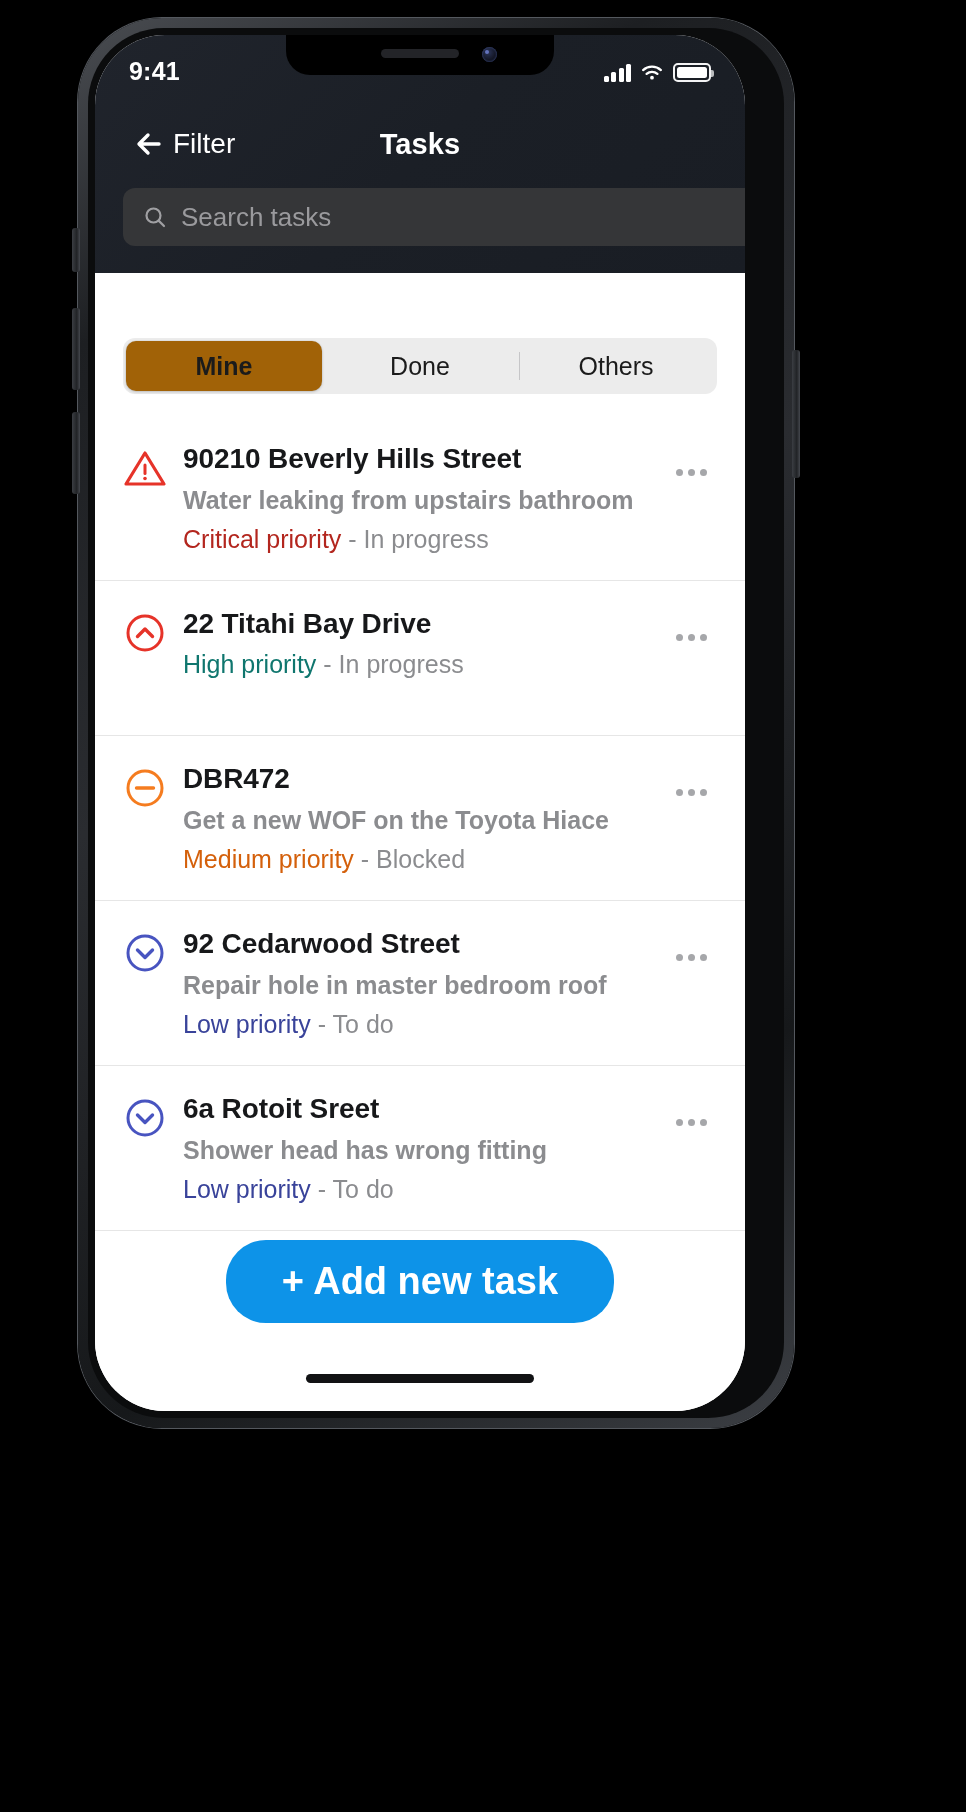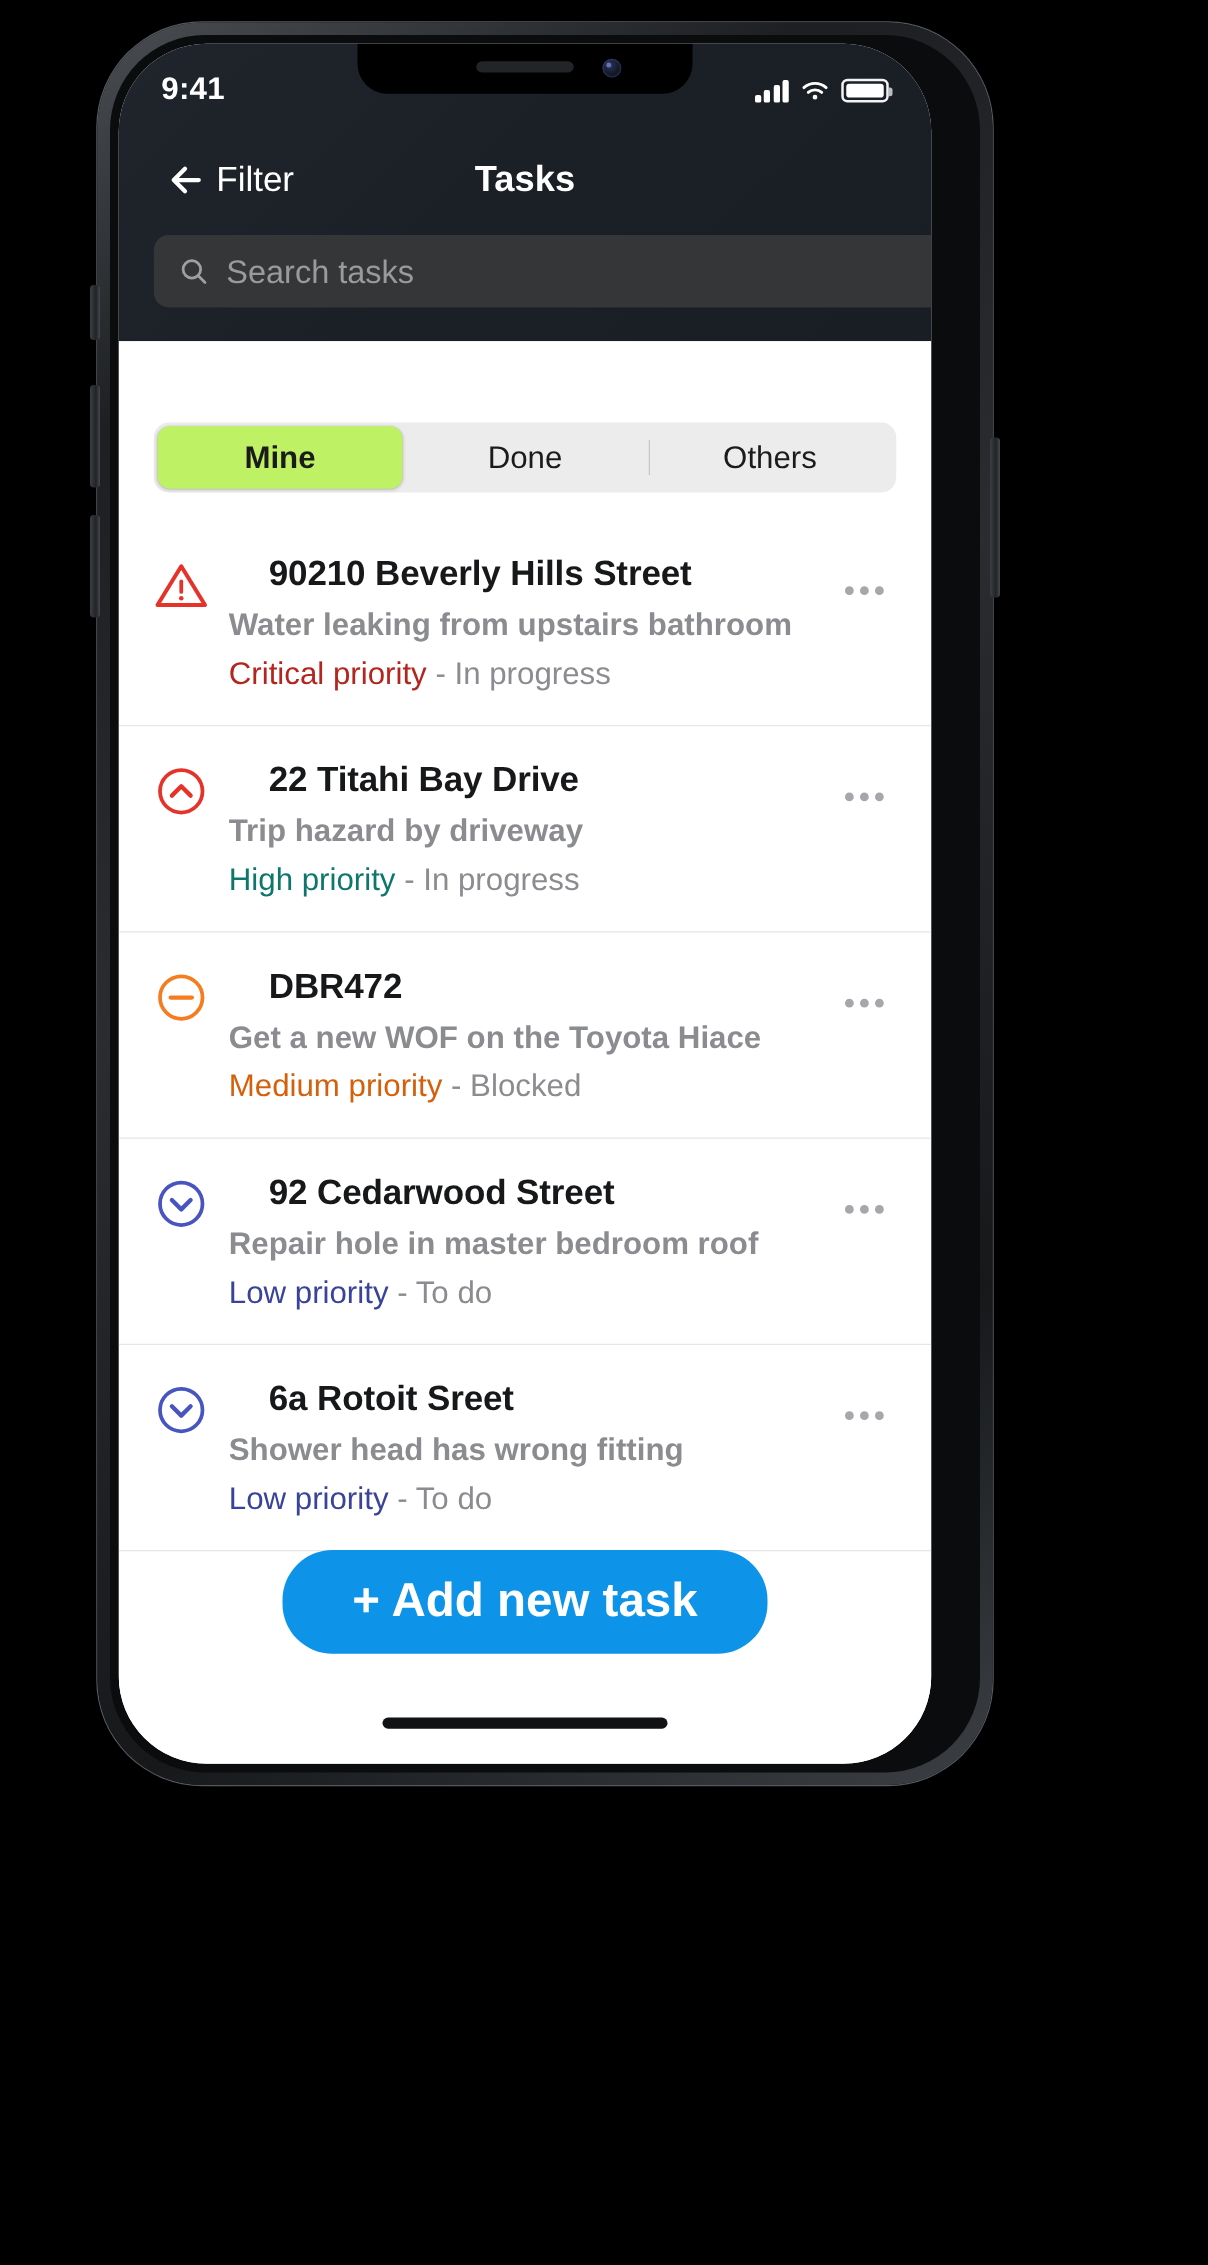--- a/index.html
+++ b/index.html
@@ -166,21 +166,21 @@
     background: #ececec; border-radius: 12px;
     display: flex; align-items: center; padding: 3px;
   }
   .seg {
     flex: 1; height: 50px;
     display: flex; align-items: center; justify-content: center;
     font-size: 25px; color: #1b1b1b; border-radius: 10px;
     position: relative; cursor: pointer;
   }
   .seg.active {
-    background: #bef264;
+    background: #a16207;
     box-shadow: 0 1px 3px rgba(0,0,0,.18), 0 0 0 .5px rgba(0,0,0,.06);
     font-weight: 600;
   }
   .seg-divider {
     position: absolute; left: 396px; top: 14px;
     width: 1px; height: 28px; background: #c6c6c8;
   }
 
   .task-list { position: absolute; left: 0; top: 143px; width: 650px; }
   .task-row {
@@ -191,21 +191,21 @@
     min-height: 155px;
     cursor: pointer;
   }
   .task-icon {
     width: 44px; height: 44px; flex: 0 0 auto;
     margin-top: 4px; margin-right: 16px;
   }
   .task-text { flex: 1; min-width: 0; }
   .task-title {
     font-size: 28px; font-weight: bold; color: #17181a;
-    line-height: 1.18; letter-spacing: -.1px; margin-left: 32px;
+    line-height: 1.18; letter-spacing: -.1px;
   }
   .task-desc {
     font-size: 25px; color: #8b8c8f; margin-top: 10px; line-height: 1.2; font-weight: bold;
   }
   .task-meta { font-size: 25px; margin-top: 9px; line-height: 1.2; }
   .meta-priority { font-weight: 400; }
   .meta-status { color: #8b8c8f; }
   .more-btn {
     flex: 0 0 auto; width: 44px; height: 44px;
     display: flex; align-items: center; justify-content: center;
@@ -347,21 +347,20 @@
 
         <div class="task-row">
           <span class="task-icon">
             <svg viewBox="0 0 44 44" width="44" height="44">
               <circle cx="22" cy="22" r="17" fill="none" stroke="#e63329" stroke-width="3"></circle>
               <path d="M14.5 25.5 22 18l7.5 7.5" fill="none" stroke="#e63329" stroke-width="3.4" stroke-linecap="round" stroke-linejoin="round"></path>
             </svg>
           </span>
           <div class="task-text">
             <div class="task-title">22 Titahi Bay Drive</div>
-            <div class="task-desc">Trip hazard by driveway</div>
             <div class="task-meta">
               <span class="meta-priority" style="color:#0f766e">High priority</span><span class="meta-status"> - </span><span class="meta-status">In progress</span>
             </div>
           </div>
           <div class="more-btn">
               <i></i>
               <i></i>
               <i></i>
             </div>
         </div>

